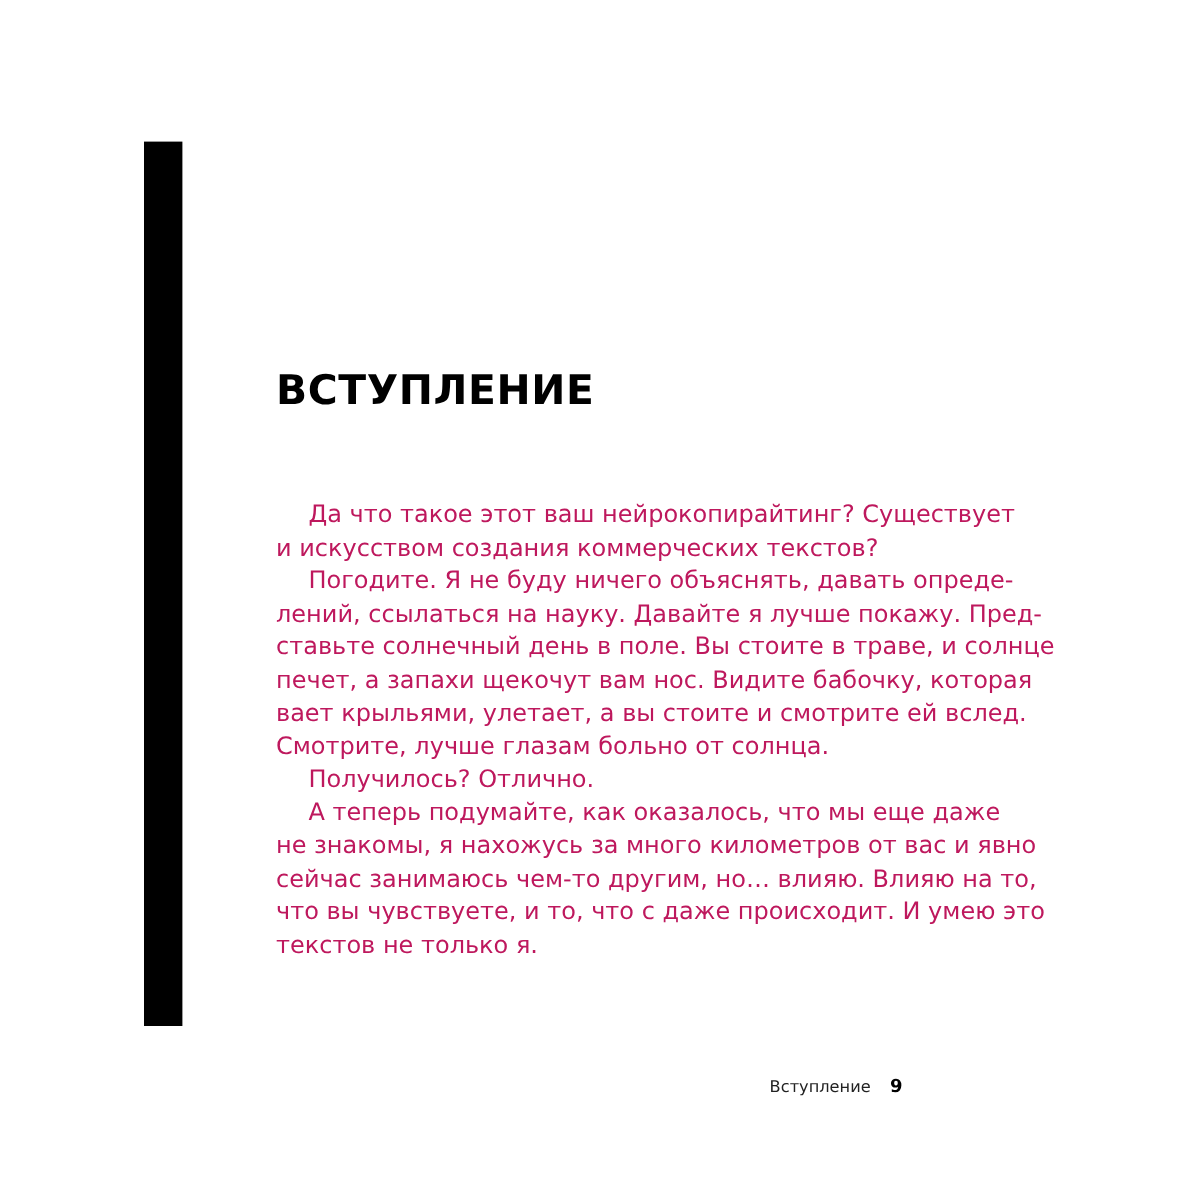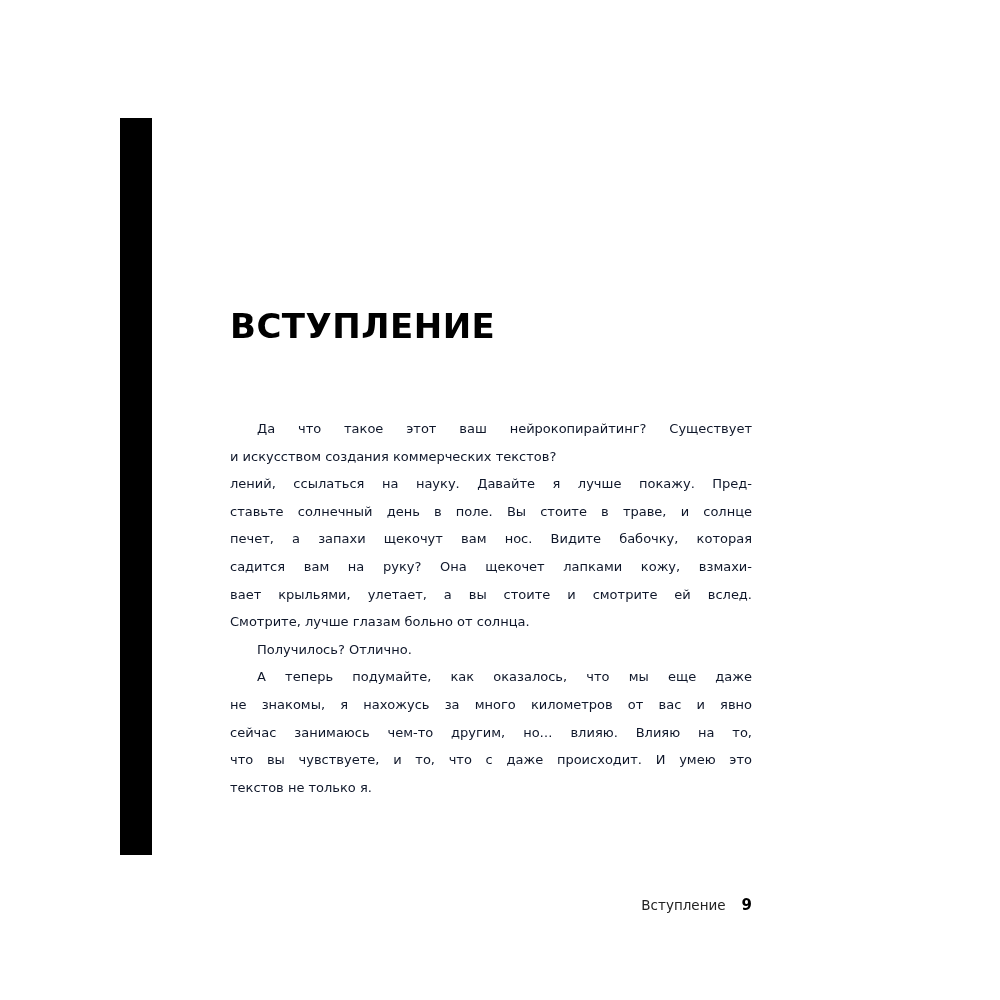--- a/index.html
+++ b/index.html
@@ -39,25 +39,25 @@
     .body-text {
       position: absolute;
       left: 230px;
       top: 415px;
       width: 522px;
     }
     .line {
       display: block;
       height: 27.6px;
       line-height: 27.6px;
-      font-size: 13px;
+      font-size: 20px;
       white-space: nowrap;
       text-align: justify;
       text-align-last: justify;
-      color: #0f172a;
+      color: #be185d;
     }
     .line.indent {
       padding-left: 27px;
     }
     .line.last {
       text-align-last: left;
     }
     .footer {
       position: absolute;
       top: 896px;
@@ -82,24 +82,24 @@
 
 <div class="side-bar"></div>
 
 <h1 class="chapter-title">ВСТУПЛЕНИЕ</h1>
 
 <div class="body-text">
 
   <span class="line indent">Да что такое этот ваш нейрокопирайтинг? Существует</span>
   <span class="line last">и искусством создания коммерческих текстов?</span>
 
+  <span class="line indent">Погодите. Я не буду ничего объяснять, давать опреде-</span>
   <span class="line">лений, ссылаться на науку. Давайте я лучше покажу. Пред-</span>
   <span class="line">ставьте солнечный день в поле. Вы стоите в траве, и солнце</span>
   <span class="line">печет, а запахи щекочут вам нос. Видите бабочку, которая</span>
-  <span class="line">садится вам на руку? Она щекочет лапками кожу, взмахи-</span>
   <span class="line">вает крыльями, улетает, а вы стоите и смотрите ей вслед.</span>
   <span class="line last">Смотрите, лучше глазам больно от солнца.</span>
 
   <span class="line indent last">Получилось? Отлично.</span>
 
   <span class="line indent">А теперь подумайте, как оказалось, что мы еще даже</span>
   <span class="line">не знакомы, я нахожусь за много километров от вас и явно</span>
   <span class="line">сейчас занимаюсь чем-то другим, но… влияю. Влияю на то,</span>
   <span class="line">что вы чувствуете, и то, что с даже происходит. И умею это</span>
   <span class="line last">текстов не только я.</span>

